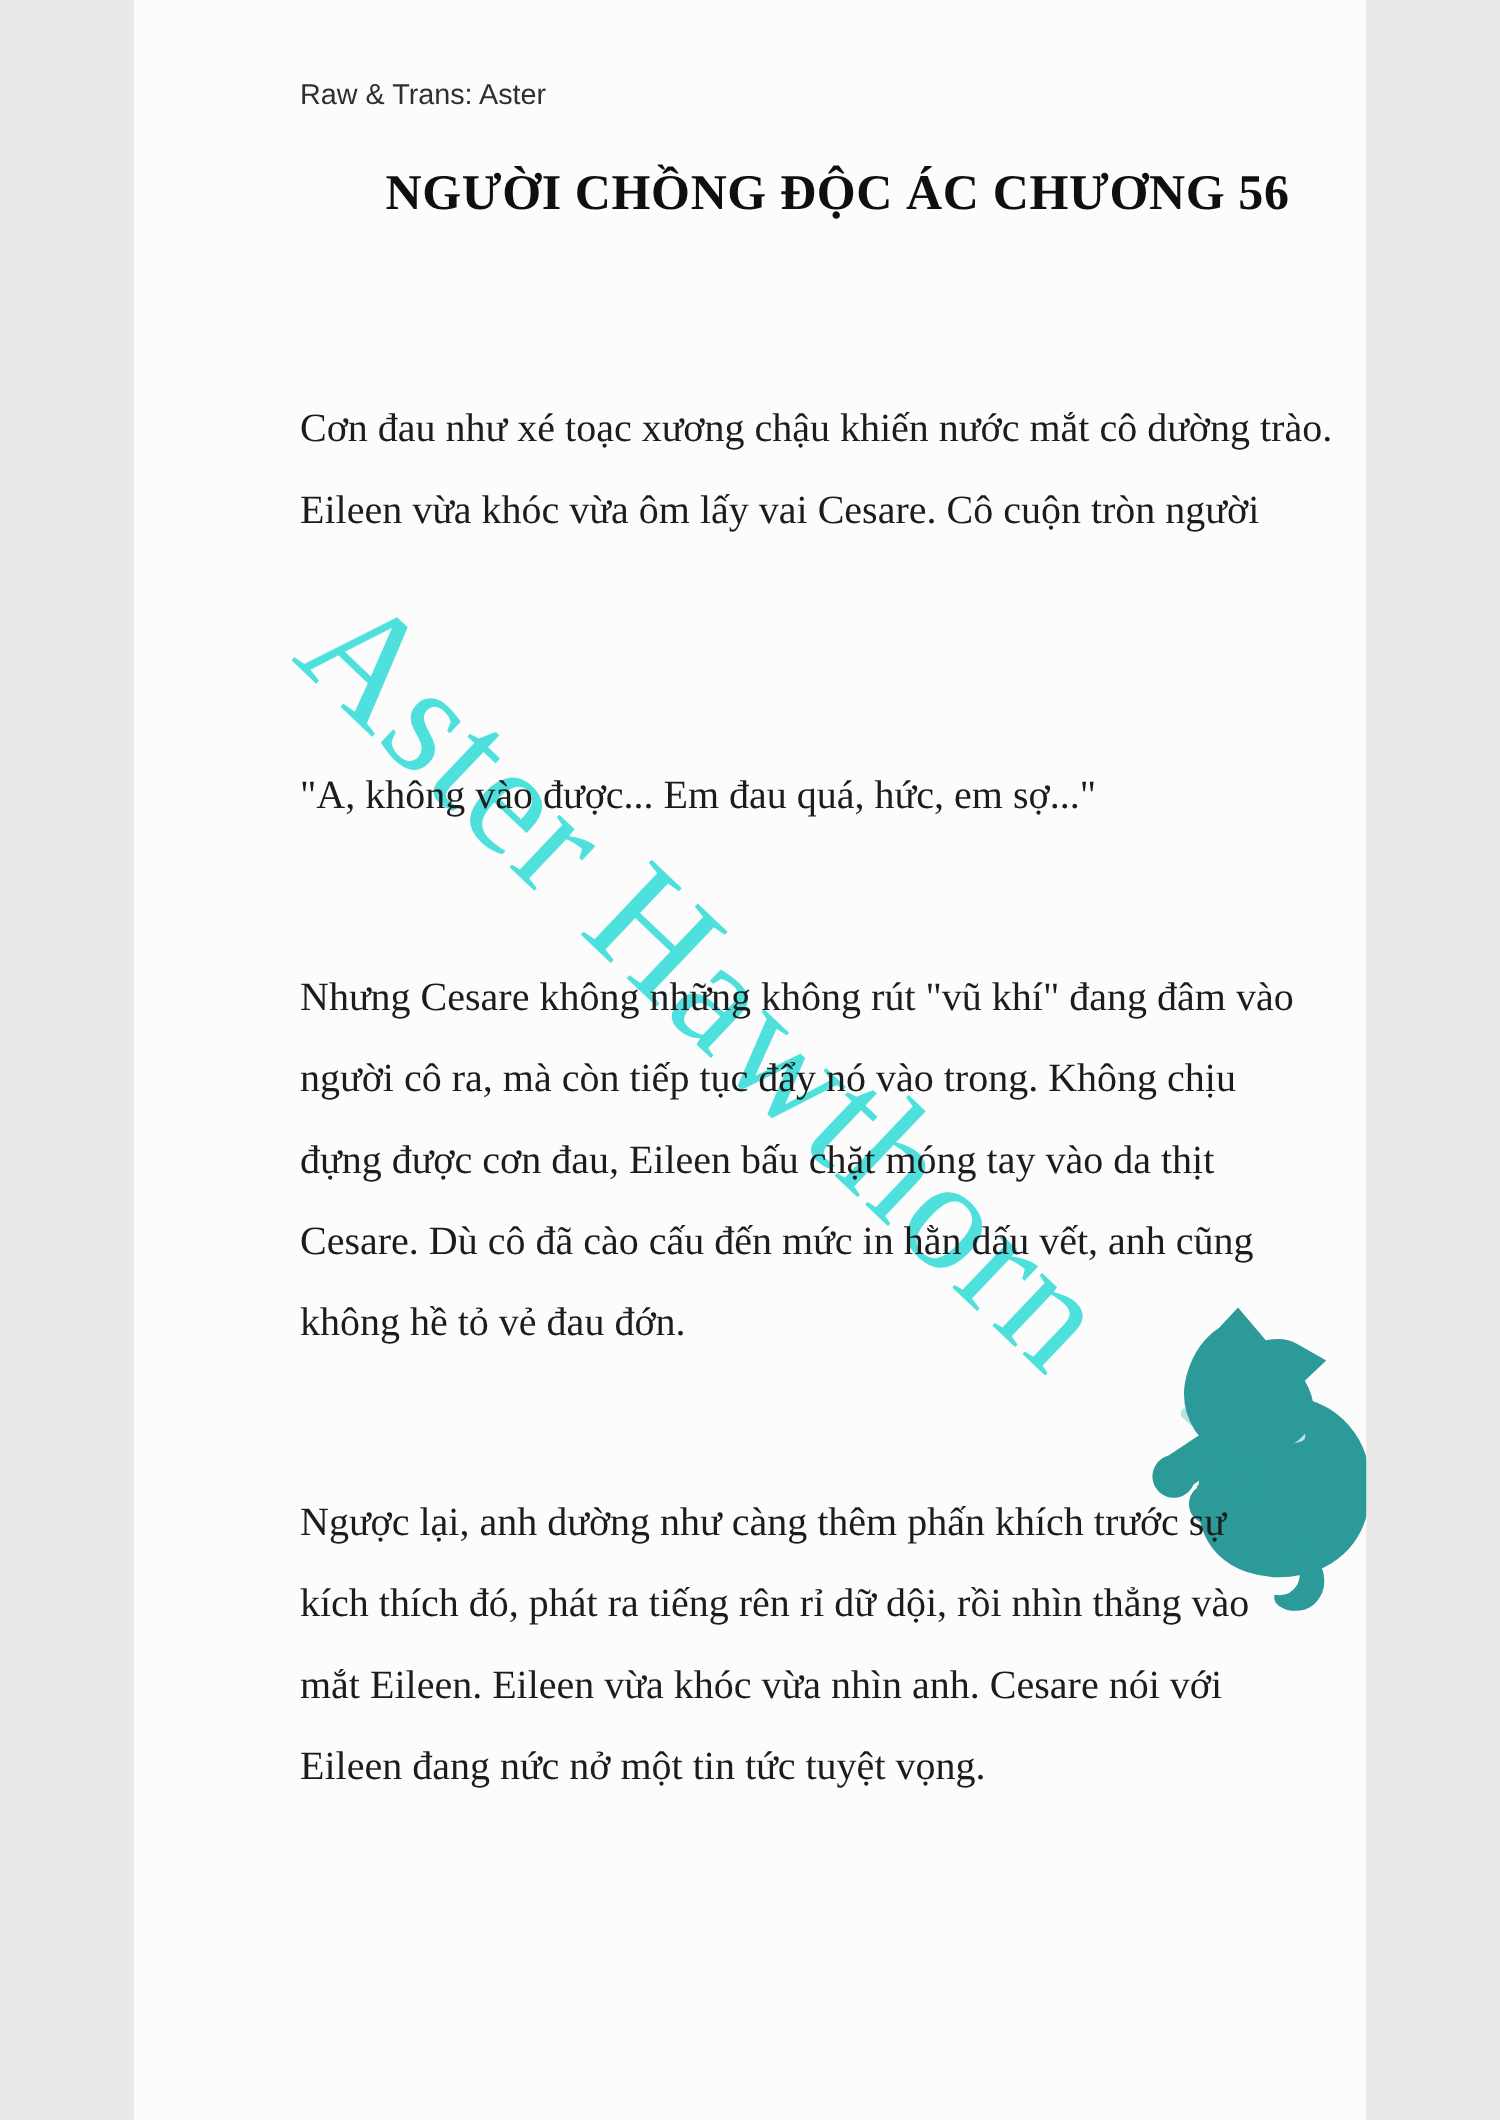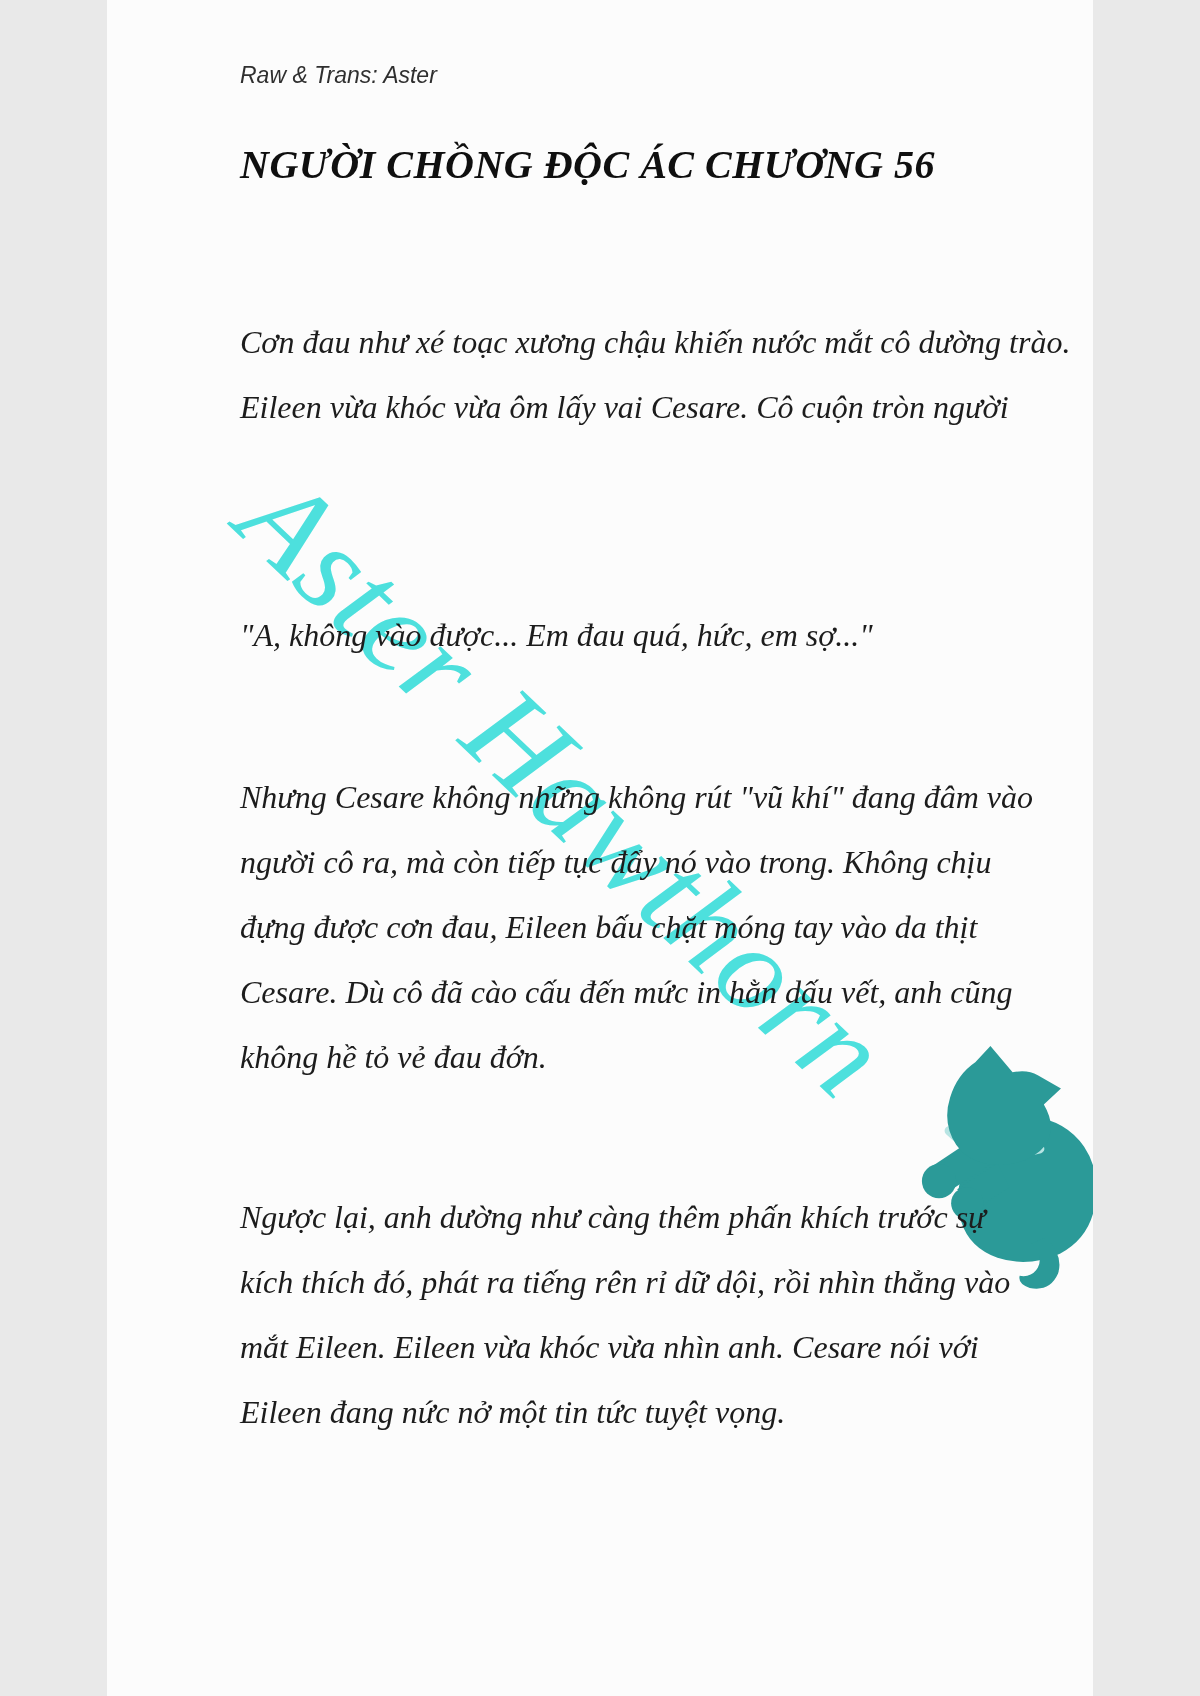--- a/index.html
+++ b/index.html
@@ -4,36 +4,34 @@
 <style>
   html,body{margin:0;padding:0;background:#e9e9e9;}
   .page{
     position:relative;
     width:986px;height:1696px;
     margin:0 auto;
     background:#fcfcfc;
     overflow:hidden;
     font-family:"Liberation Serif", serif;
     color:#1c1c1c;
-    font-style:italic;
   }
   .credit{
     position:absolute;left:133px;top:61px;
     font-family:"Liberation Sans", sans-serif;
     font-size:23px;line-height:28px;color:#2f2f2f;
     white-space:nowrap;
   }
   .title{
     position:absolute;left:133px;top:130px;width:860px;
-    text-align:left;
+    text-align:center;
     font-family:"Liberation Serif", serif;
     font-size:40px;line-height:48px;font-weight:bold;
     color:#0f0f0f;letter-spacing:0.5px;
     white-space:nowrap;
-    margin-top:11px;
   }
   .watermark{
     position:absolute;left:197px;top:452px;
     font-family:"Liberation Serif", serif;
     font-size:126px;line-height:1;
     color:#4de0dd;
     letter-spacing:2px;
     transform:rotate(43.5deg);
     transform-origin:0 0;
     white-space:nowrap;

